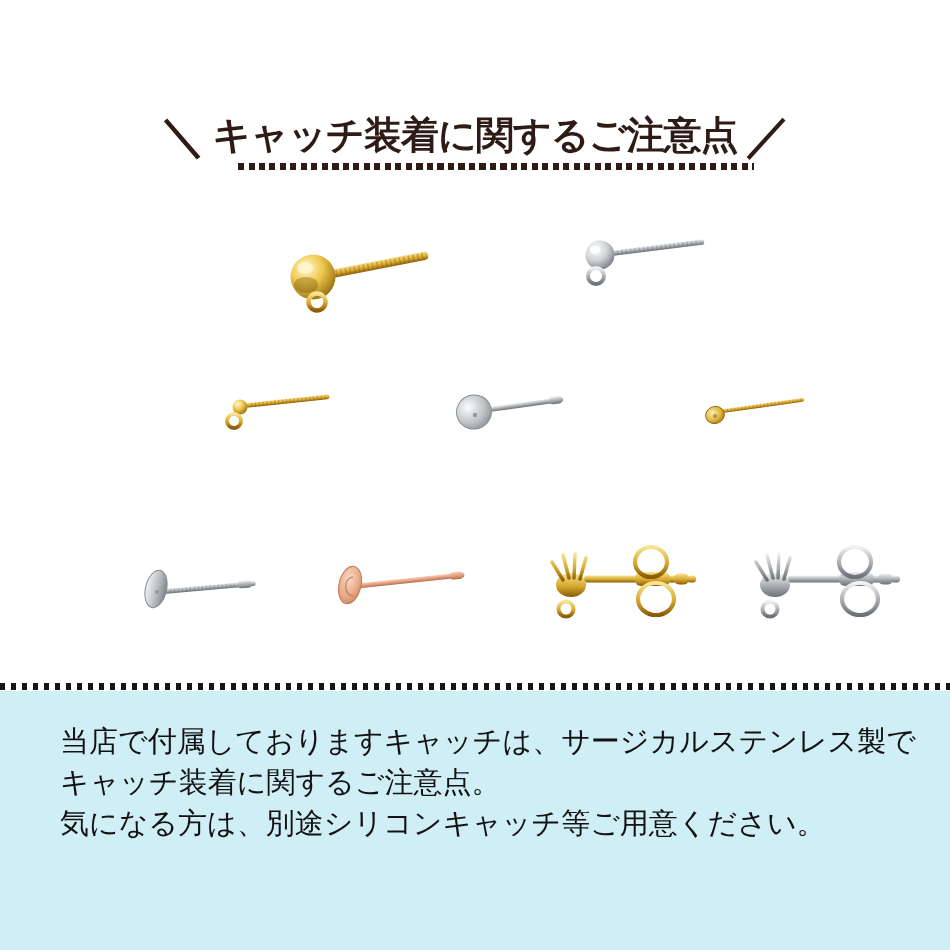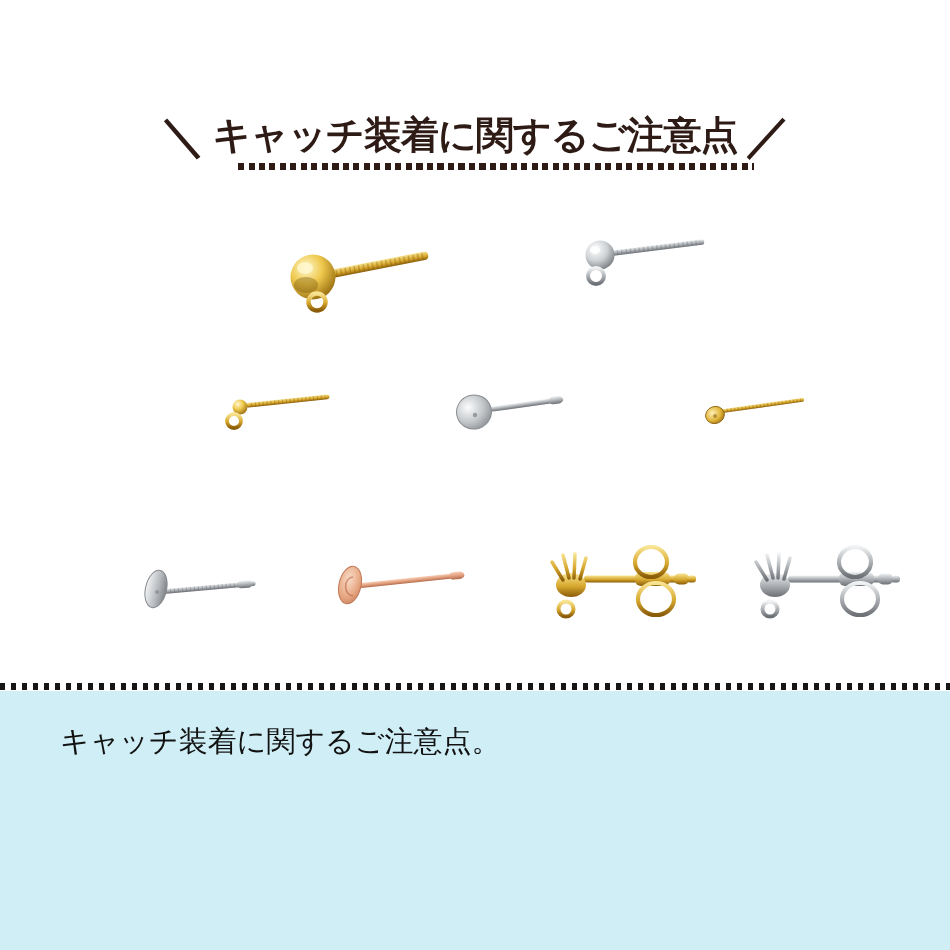--- a/index.html
+++ b/index.html
@@ -189,17 +189,19 @@
     <ellipse cx="118" cy="59" rx="18" ry="16" fill="none" stroke="url(#sPost)" stroke-width="4.2"></ellipse>
     <ellipse cx="33" cy="45" rx="15" ry="12" fill="url(#sPost)"></ellipse>
     <path d="M14 22 L25 40 M25 15 L31 38 M37 14 L36 38 M48 18 L42 39" stroke="url(#sPost)" stroke-width="3.5" stroke-linecap="round" fill="none"></path>
     <circle cx="28" cy="69" r="7.5" fill="none" stroke="url(#sPost)" stroke-width="4"></circle>
   </svg>
 
   <div class="dotted-separator"></div>
 
   <div class="notice-box">
     <div class="notice-text">
+      <div>当店で付属しておりますキャッチは、サージカルステンレス製で</div>
       <div>キャッチ装着に関するご注意点。</div>
+      <div>気になる方は、別途シリコンキャッチ等ご用意ください。</div>
     </div>
   </div>
 
 </div>
 
 </body></html>

